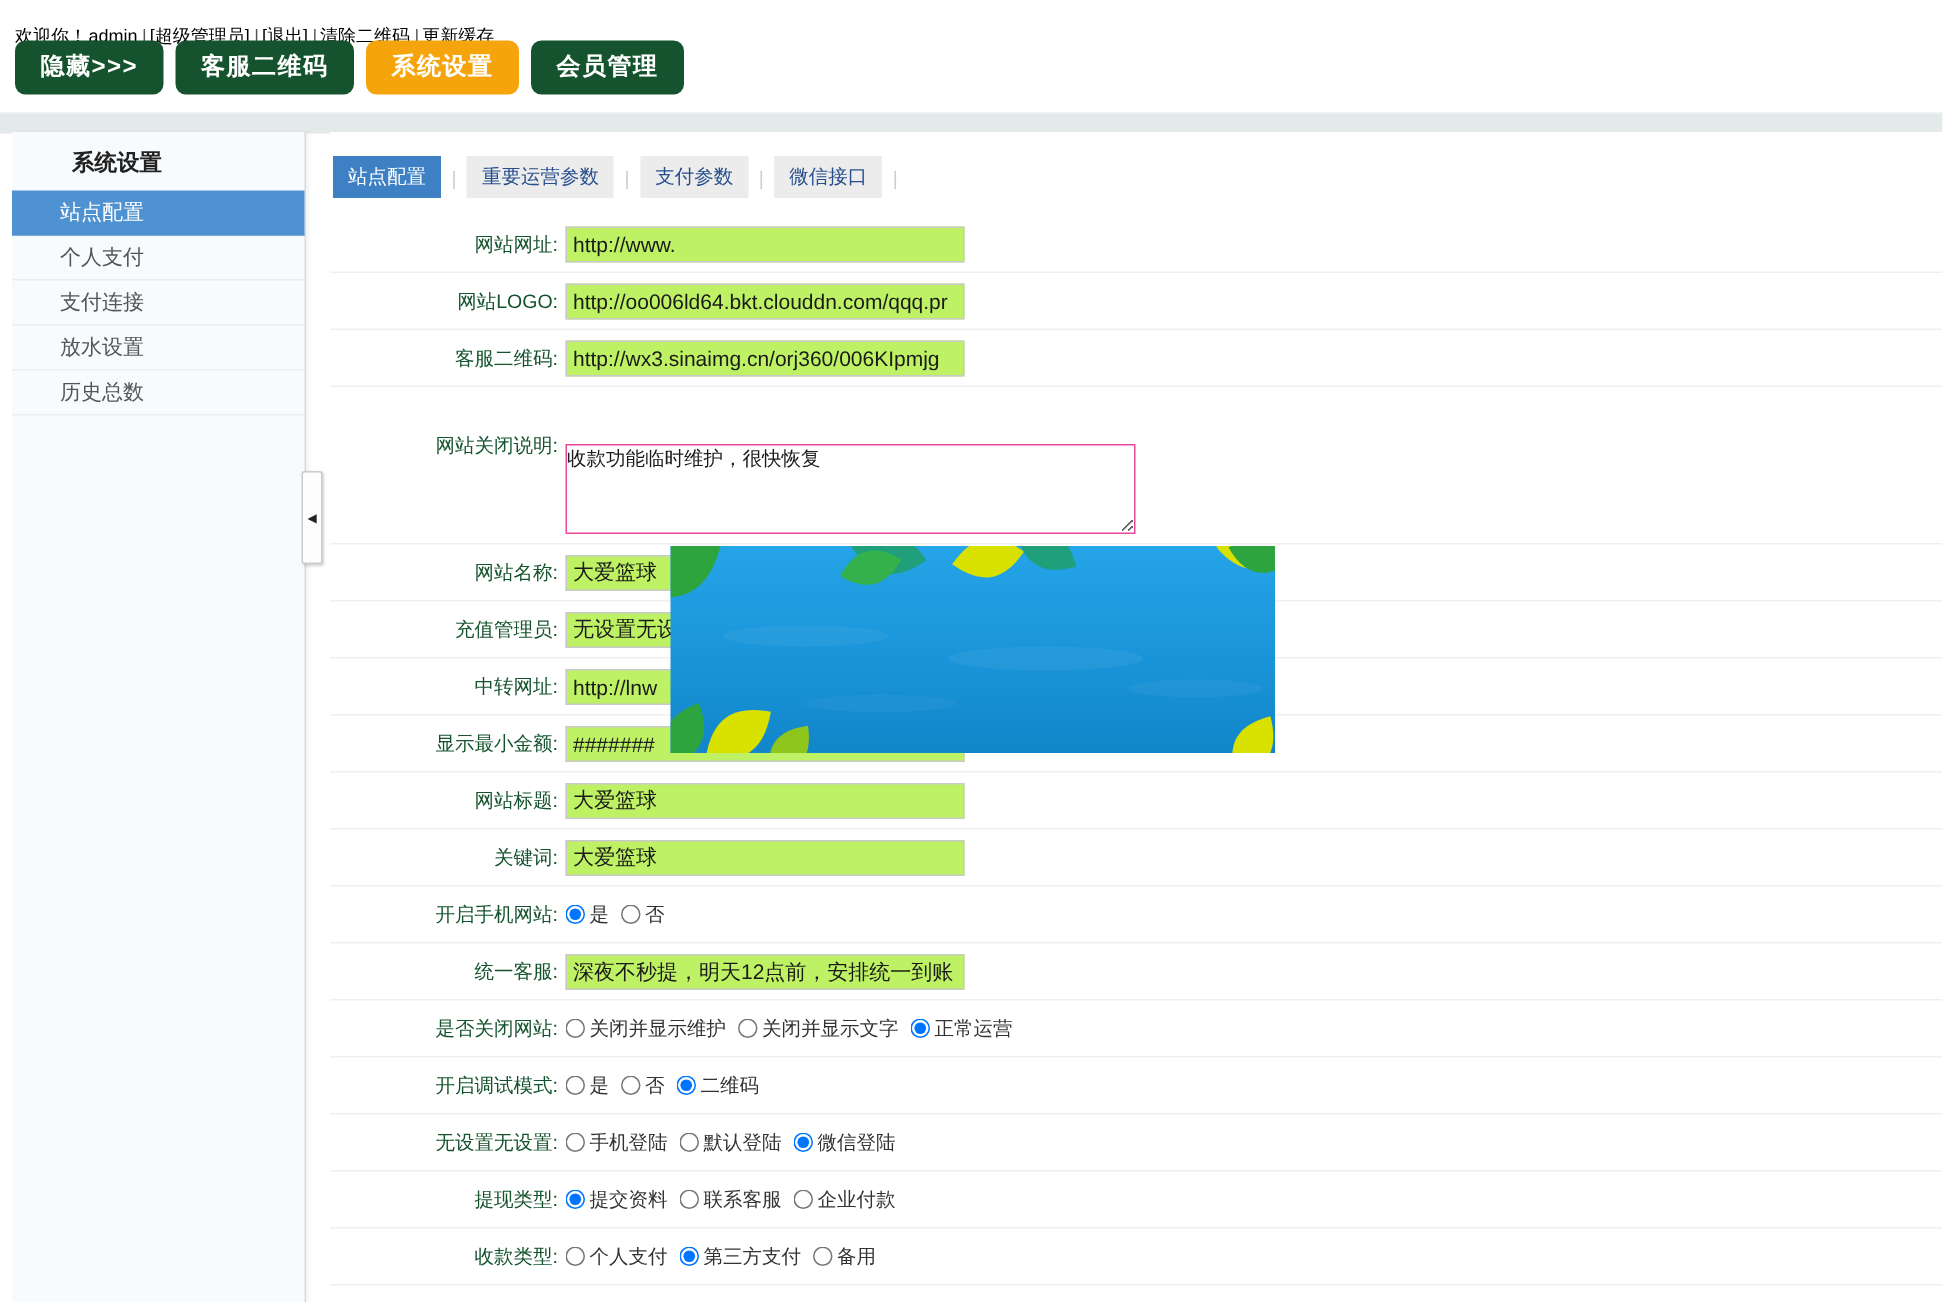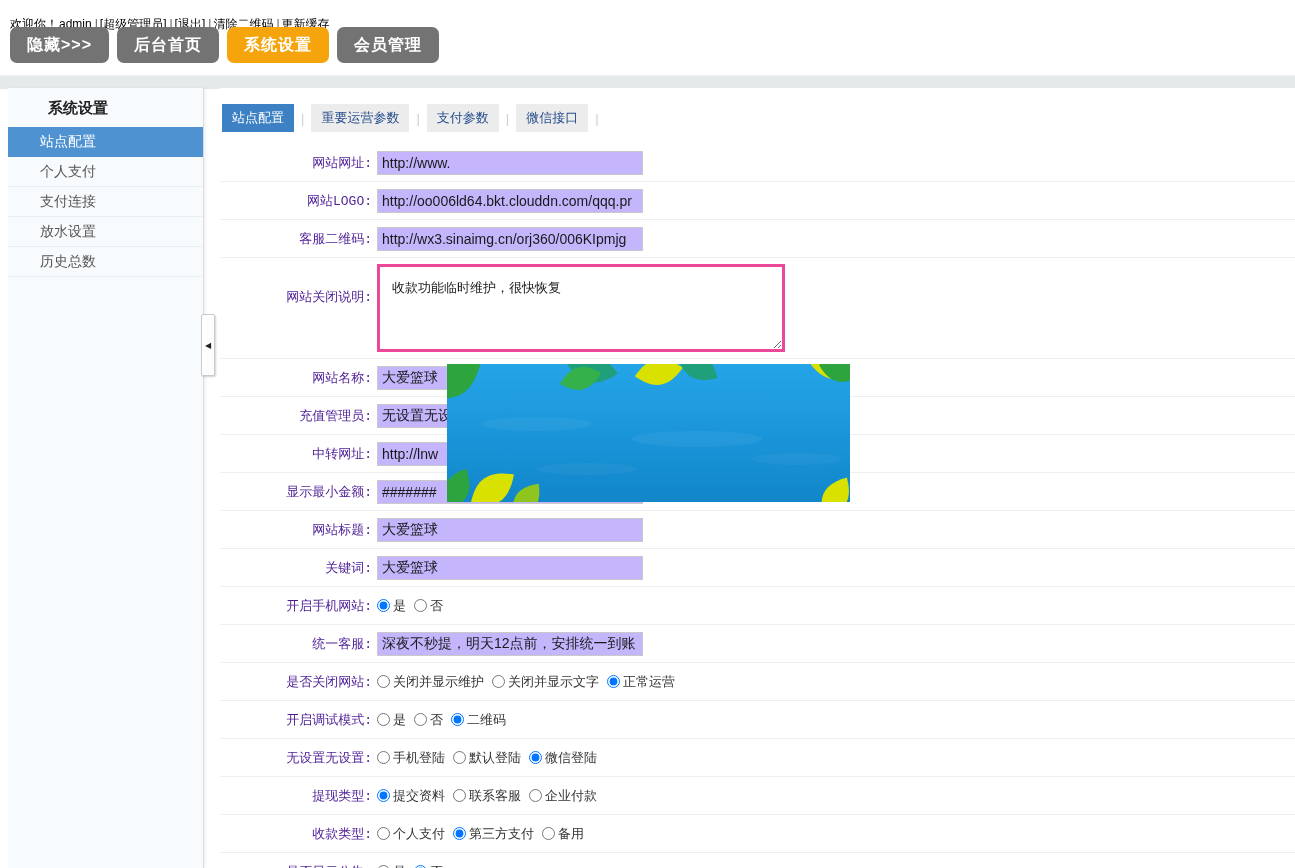--- a/index.html
+++ b/index.html
@@ -10,21 +10,21 @@
     -webkit-font-smoothing:antialiased;
   }
   
   .topbar{position:absolute;top:16px;left:10px;font-size:12px;color:#000;white-space:nowrap;}
   .topbar span{margin-right:1px;}
   .topbar .sep{color:#555;margin:0 2px;}
   .topbar .toplink{cursor:pointer;}
   
   .nav{position:absolute;top:27px;left:10px;display:flex;gap:8px;}
   .nav-btn{
-    background:#737373;color:#fff;font-weight:bold;font-size:16px;
+    background:#14532d;color:#fff;font-weight:bold;font-size:16px;
     height:36px;line-height:36px;padding:0 17px;border-radius:7px;
     letter-spacing:1px;cursor:pointer;white-space:nowrap;
   }
   .nav-btn.active{background:#f5a40b;}
   
   .band{position:absolute;top:75px;left:0;width:1295px;height:13px;background:#e4e9ea;border-top:1px solid #eef1f1;}
   
   .sidebar{
     position:absolute;left:8px;top:88px;bottom:0;width:195px;
     background:#f8fbfd;border-right:1px solid #d6dbdf;
@@ -52,31 +52,32 @@
   }
   .tab.active{background:#3d80c4;color:#fff;}
   .tab-sep{color:#c9ced6;margin:0 7px;}
   
   .form-row{
     display:flex;align-items:center;border-bottom:1px solid #efefef;
     min-height:37px;
   }
   .form-row.tall{align-items:flex-start;padding:6px 0;}
   .form-row.tall .row-label{margin-top:24px;}
-  .row-label{width:152px;text-align:right;color:#4c1d95;font-size:13px;flex:none;font-family:Liberation Mono, monospace;}
+  .row-label{width:152px;text-align:right;color:#14532d;font-size:13px;flex:none;}
   .row-field{margin-left:5px;display:flex;align-items:center;}
   input.ti{
     width:256px;height:18px;border:1px solid #c9c9c9;padding:2px 4px;
     font-size:14px;color:#1a1a1a;font-family:"Liberation Sans","DejaVu Sans",sans-serif;
-    background:#c4b5fd;
+    background:#bef264;
   }
   textarea.ta{
-    width:378px;height:58px;border:3px solid #ec4899;padding:12px;
+    width:378px;height:58px;border:1px solid #ec4899;padding:0;
     font-size:13px;color:#1a1a1a;font-family:"Liberation Sans","DejaVu Sans",sans-serif;
     resize:both;
+    margin-top:32px;
   }
   .radio-opt{display:inline-flex;align-items:center;font-size:13px;color:#333;}
   .radio-opt input{margin:0 3px 0 0;width:13px;height:13px;}
   .radio-opt + .radio-opt{margin-left:8px;}
   
   .overlay-img{
     position:absolute;left:447px;top:364px;width:403px;height:138px;z-index:20;
     background:linear-gradient(180deg,#25a4e8 0%,#1c97dc 45%,#1186c9 100%);
     overflow:hidden;
   }
@@ -84,21 +85,21 @@
 </style>
 </head>
 <body>
 
 <div class="topbar">
   <span>欢迎你！</span><span class="toplink">admin</span><span class="sep">|</span><span class="toplink">[超级管理员]</span><span class="sep">|</span><span class="toplink">[退出]</span><span class="sep">|</span><span class="toplink">清除二维码</span><span class="sep">|</span><span class="toplink">更新缓存</span>
 </div>
 
 <div class="nav">
     <div class="nav-btn">隐藏&gt;&gt;&gt;</div>
-    <div class="nav-btn">后台首页</div>
+    <div class="nav-btn">客服二维码</div>
     <div class="nav-btn active">系统设置</div>
     <div class="nav-btn">会员管理</div>
   </div>
 
 <div class="band"></div>
 
 <div class="sidebar">
   <div class="sidebar-title">系统设置</div>
   <div id="side-items">
       <div class="side-item active">站点配置</div>

